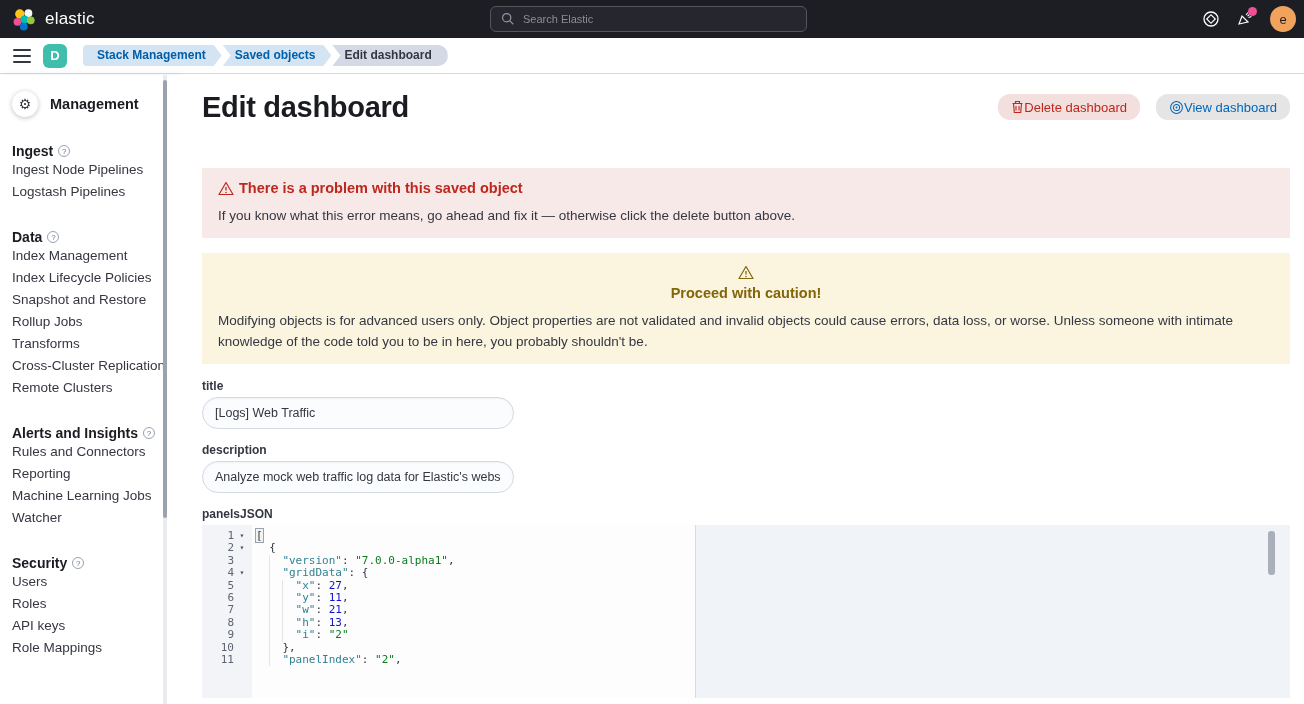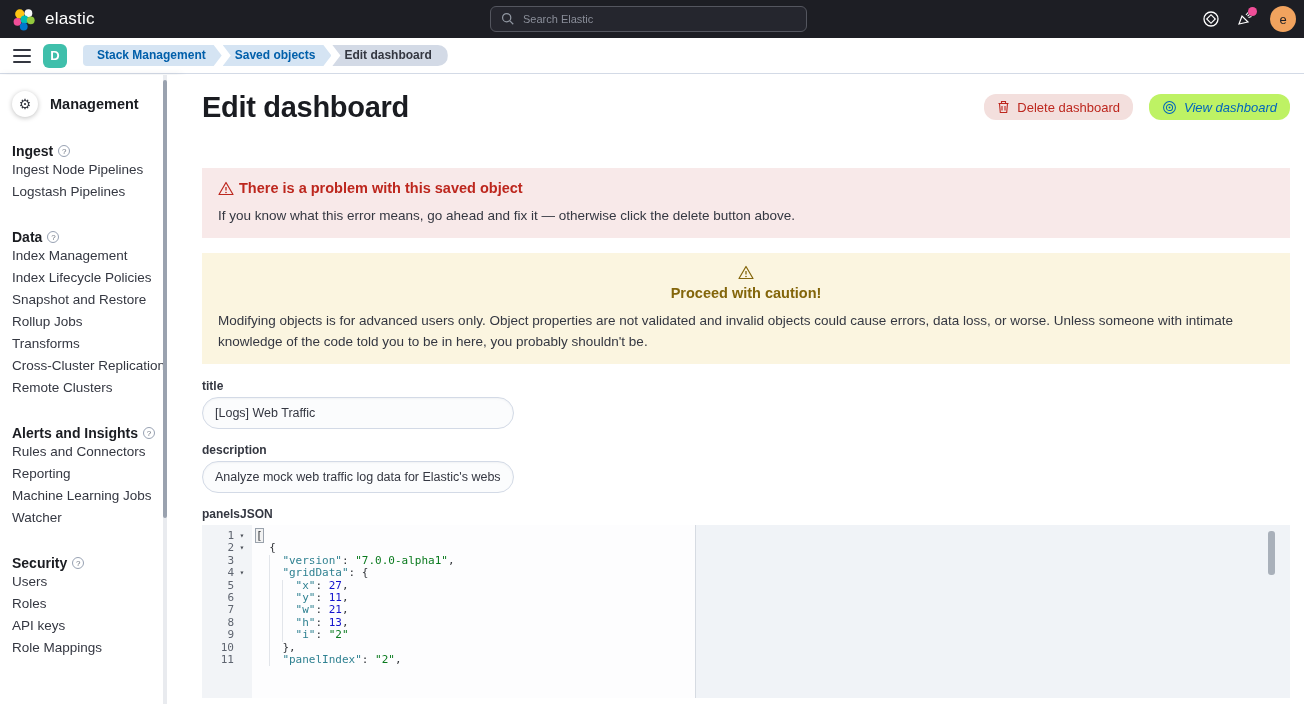--- a/index.html
+++ b/index.html
@@ -42,23 +42,23 @@
   .qmark { width:12px; height:12px; border:1px solid #98a2b3; border-radius:50%; color:#69707d; font-size:8px; font-weight:400; display:inline-flex; align-items:center; justify-content:center; }
   .side-item { font-size:13.5px; color:#343741; line-height:22px; cursor:pointer; margin-top:0; }
   .side-section .side-item:first-of-type { margin-top:8px; }
   .side-scroll { position:absolute; right:11px; top:0; bottom:0; width:4px; background:#e9ebef; }
   .side-thumb { position:absolute; right:11px; top:5px; width:4px; height:438px; border-radius:2px; background:#9aa2af; }
 
   
   .content { position:absolute; left:178px; top:75px; right:0; bottom:0; background:#fff; padding:0 14px 0 24px; overflow:hidden; }
   .page-title { font-size:29px; font-weight:700; color:#1a1c21; margin-top:17px; line-height:30px; letter-spacing:-.3px; }
   .actions { position:absolute; top:19px; right:14px; display:flex; gap:16px; }
-  .btn { height:26px; border:none; border-radius:12px; font-size:13px; font-weight:500; font-family:inherit; display:flex; align-items:center; gap:7px; padding:0 13px; cursor:pointer; }
+  .btn { height:26px; border:none; border-radius:12px; font-size:13px; font-weight:500; font-family:inherit; display:flex; align-items:center; padding:0 13px; cursor:pointer; }
   .btn.danger { background:#f3dfdd; color:#bd271e; }
-  .btn.primary { background:#bef264; color:#0065bd;font-style:italic; }
+  .btn.primary { background:#e5e5e5; color:#0065bd; }
 
   .callout { margin-right:0; border-radius:0; padding:12px 16px; }
   .callout.danger { background:#f8e9e9; margin-top:46px; }
   .callout.warning { background:#fbf5e0; margin-top:15px; }
   .co-title { display:flex; align-items:center; gap:5px; font-size:14.5px; font-weight:600; line-height:17px; }
   .callout.danger .co-title { color:#bd271e; }
   .callout.warning .co-title { color:#83650a;flex-direction:column; }
   .co-body { font-size:13.5px; color:#343741; margin-top:8px; line-height:21px; }
 
   .form { margin-top:15px; }

